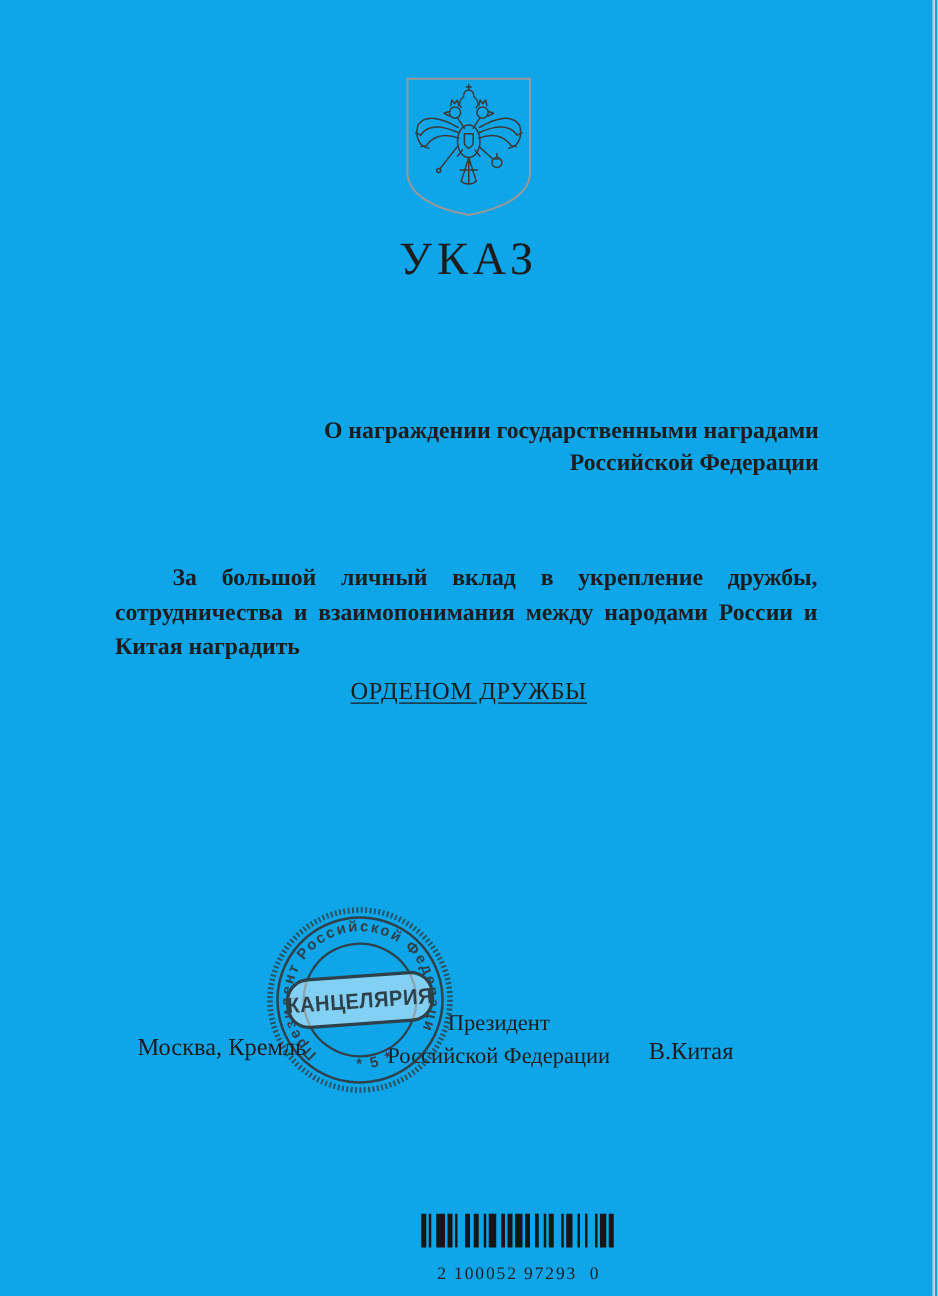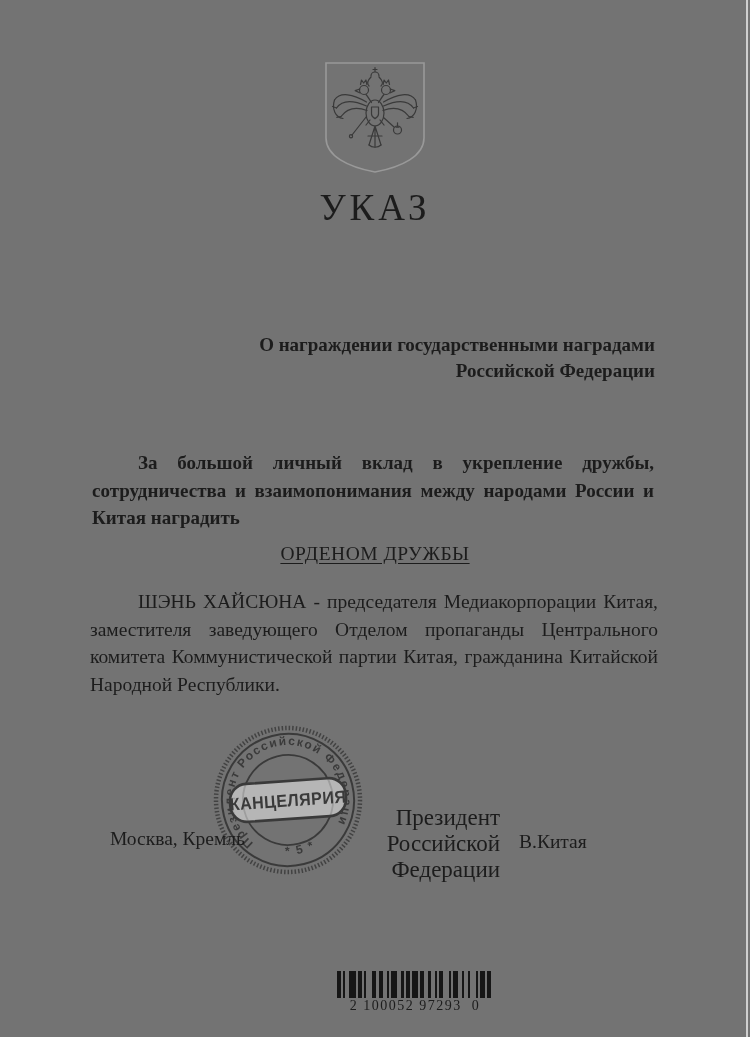--- a/index.html
+++ b/index.html
@@ -1,19 +1,19 @@
 <!DOCTYPE html>
 <html><head>
 <meta charset="utf-8">
 <style>
   html,body{margin:0;padding:0;background:#e8e8e8;}
   .page{
     position:relative;
     width:750px;height:1037px;
-    background:#737373;
+    background:#0ea5e9;
     margin:0 auto;
     overflow:hidden;
     font-family:"Liberation Serif", serif;
     color:#1c1c1c;
   }
   .edge-line{
     position:absolute;top:0;left:746px;width:2px;height:1037px;
     background:#cfcfcf;
   }
   .emblem{
@@ -47,21 +47,21 @@
   }
   .award-heading span{text-decoration:underline;text-underline-offset:3px;}
   .awardee{
     position:absolute;top:588px;left:90px;width:568px;
     font-size:19.5px;line-height:27.5px;
     text-align:justify;text-align-last:left;
     text-indent:48px;
   }
   .sig-titles{
     position:absolute;top:805px;left:298px;width:202px;
-    text-align:right;font-size:23px;line-height:26px;
+    text-align:center;font-size:18px;line-height:26px;
   }
   .sig-name{
     position:absolute;top:831px;left:519px;
     font-size:19.5px;
   }
   .issue-block{
     position:absolute;top:826px;left:110px;
     font-size:19.5px;line-height:26px;
   }
   .stamp{
@@ -71,21 +71,21 @@
   .barcode{
     position:absolute;top:971px;left:336px;width:158px;
     text-align:center;
   }
   .barcode-bars{
     display:flex;align-items:stretch;height:27px;width:156px;margin:0 auto;
   }
   .barcode-bars .b{height:27px;}
   .barcode-digits{
     font-size:14px;letter-spacing:1.5px;white-space:pre;
-    color:#1c1c1c;margin-top:0;
+    color:#1c1c1c;margin-top:14px;
   }
 </style>
 </head>
 <body>
 
 <div class="page">
 
   <div class="edge-line"></div>
 
   <svg class="emblem" viewBox="0 0 112 120" xmlns="http://www.w3.org/2000/svg">
@@ -142,21 +142,20 @@
     <div>О награждении государственными наградами</div>
     <div>Российской Федерации</div>
   </div>
 
   <div class="preamble">За большой личный вклад в укрепление дружбы, сотрудничества и взаимопонимания между народами России и Китая наградить</div>
 
   <div class="award-heading">
     <span>ОРДЕНОМ ДРУЖБЫ</span>
   </div>
 
-  <div class="awardee">ШЭНЬ ХАЙСЮНА - председателя Медиакорпорации Китая, заместителя заведующего Отделом пропаганды Центрального комитета Коммунистической партии Китая, гражданина Китайской Народной Республики.</div>
 
   <div class="sig-titles">
     <div>Президент</div>
     <div>Российской Федерации</div>
   </div>
   <div class="sig-name">В.Китая</div>
 
   <svg class="stamp" viewBox="0 0 164 164" xmlns="http://www.w3.org/2000/svg">
     <defs>
       <path id="ringPath" d="M 39.9,117.4 A 55,55 0 1 1 124.1,117.4"></path>

